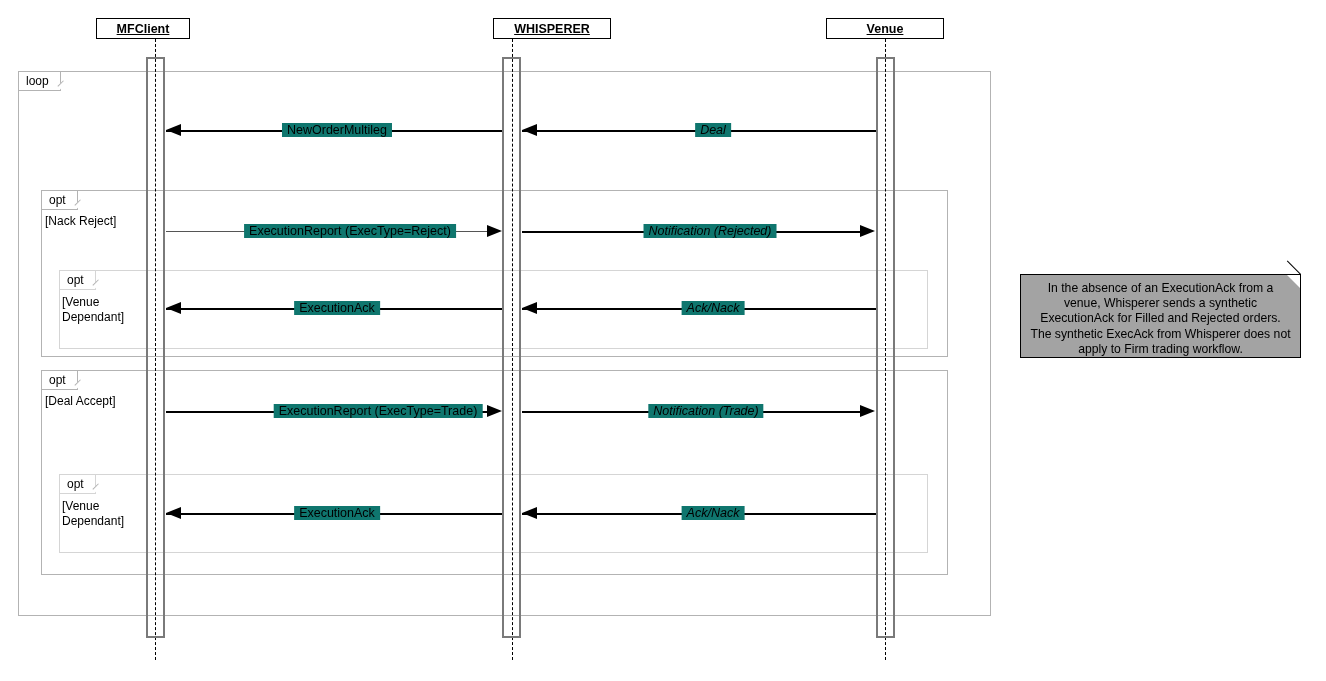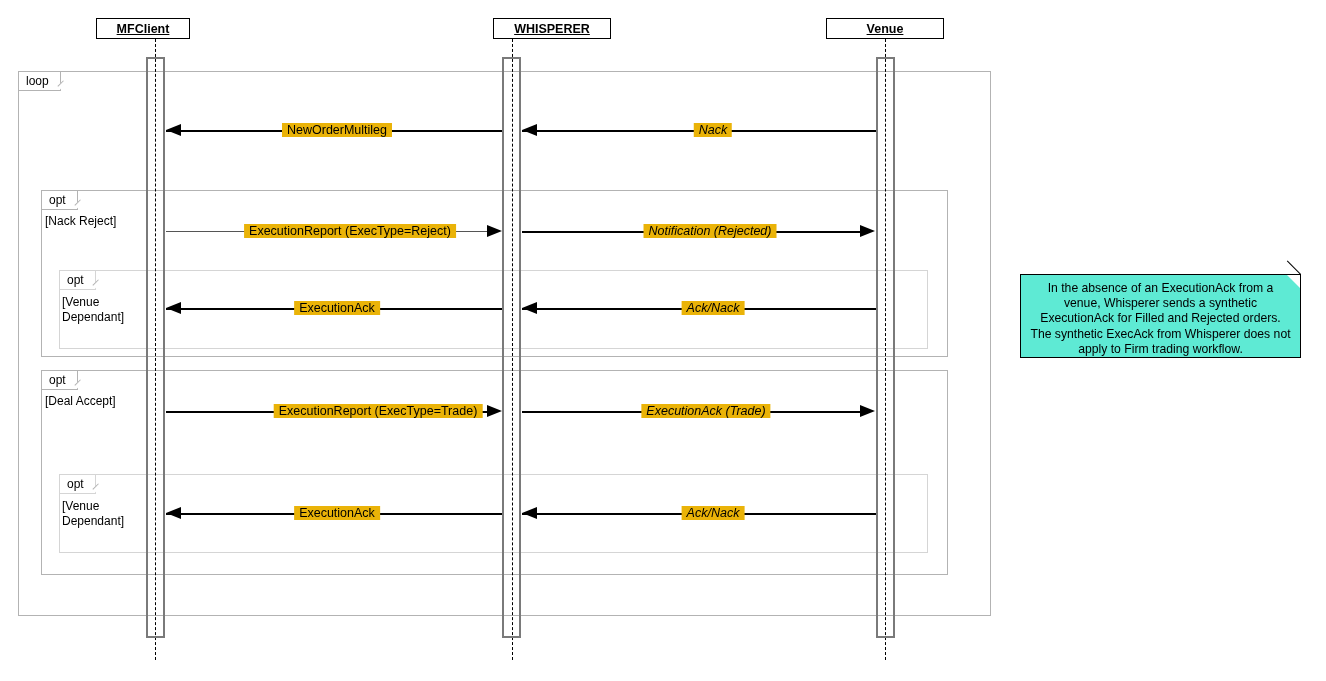--- a/index.html
+++ b/index.html
@@ -116,38 +116,38 @@
     border-bottom: 6.5px solid transparent;
     border-right: 15px solid #000000;
   }
   .arrow.right {
     border-top: 6.5px solid transparent;
     border-bottom: 6.5px solid transparent;
     border-left: 15px solid #000000;
   }
   .msg-label {
     position: absolute;
-    background: #eab308;
+    background: #0f766e;
     padding: 0 5px;
     font-size: 12.5px;
     line-height: 14px;
     color: #000000;
     white-space: nowrap;
     text-align: left;
     transform: translate(-50%, -50%);
   }
   .msg-label.italic {
     font-style: italic;
   }
 
   
   .note {
     position: absolute;
     box-sizing: border-box;
-    background: #5eead4;
+    background: #a3a3a3;
     border: 1.3px solid #000000;
     font-size: 12.2px;
     line-height: 15.2px;
     color: #000000;
     text-align: center;
     padding: 6px 8px 6px 8px;
   }
   .note-fold {
     position: absolute;
     top: 0;
@@ -216,21 +216,21 @@
   <div class="participant" style="left:826px; top:18px; width:118px;">
     <span>Venue</span>
   </div>
 
   <div class="msg" style="left:166px; top:130px; width:336px;"></div>
   <div class="arrow left" style="left:166px; top:123.5px;"></div>
   <div class="msg-label" style="left:337px; top:130px;">NewOrderMultileg</div>
 
   <div class="msg" style="left:522px; top:130px; width:354px;"></div>
   <div class="arrow left" style="left:522px; top:123.5px;"></div>
-  <div class="msg-label italic" style="left:713px; top:130px;">Nack</div>
+  <div class="msg-label italic" style="left:713px; top:130px;">Deal</div>
 
   <div class="msg thin" style="left:166px; top:231px; width:321px;"></div>
   <div class="arrow right" style="left:487px; top:224.5px;"></div>
   <div class="msg-label" style="left:350px; top:231px;">ExecutionReport (ExecType=Reject)</div>
 
   <div class="msg" style="left:522px; top:231px; width:338px;"></div>
   <div class="arrow right" style="left:860px; top:224.5px;"></div>
   <div class="msg-label italic" style="left:710px; top:231px;font-style:italic;">Notification (Rejected)</div>
 
   <div class="msg" style="left:166px; top:308px; width:336px;"></div>
@@ -240,21 +240,21 @@
   <div class="msg" style="left:522px; top:308px; width:354px;"></div>
   <div class="arrow left" style="left:522px; top:301.5px;"></div>
   <div class="msg-label italic" style="left:713px; top:308px;">Ack/Nack</div>
 
   <div class="msg" style="left:166px; top:411px; width:321px;"></div>
   <div class="arrow right" style="left:487px; top:404.5px;"></div>
   <div class="msg-label" style="left:350px; top:411px;margin-left:28px;">ExecutionReport (ExecType=Trade)</div>
 
   <div class="msg" style="left:522px; top:411px; width:338px;"></div>
   <div class="arrow right" style="left:860px; top:404.5px;"></div>
-  <div class="msg-label italic" style="left:706px; top:411px;">ExecutionAck (Trade)</div>
+  <div class="msg-label italic" style="left:706px; top:411px;">Notification (Trade)</div>
 
   <div class="msg" style="left:166px; top:513px; width:336px;"></div>
   <div class="arrow left" style="left:166px; top:506.5px;"></div>
   <div class="msg-label" style="left:337px; top:513px;">ExecutionAck</div>
 
   <div class="msg" style="left:522px; top:513px; width:354px;"></div>
   <div class="arrow left" style="left:522px; top:506.5px;"></div>
   <div class="msg-label italic" style="left:713px; top:513px;">Ack/Nack</div>
 
   <div class="note" style="left:1020px; top:274px; width:281px; height:84px;">

